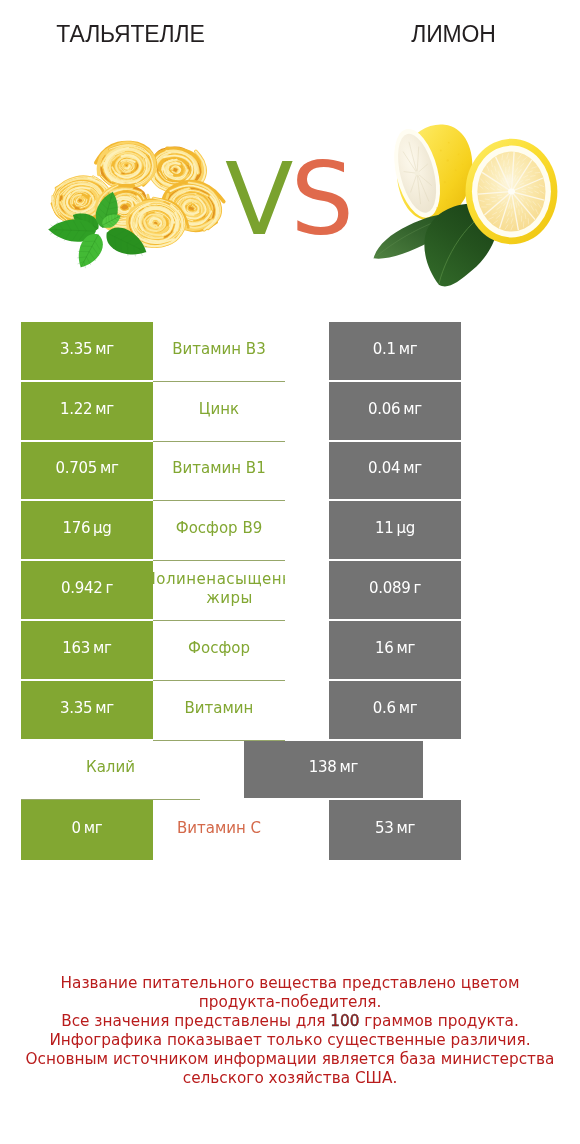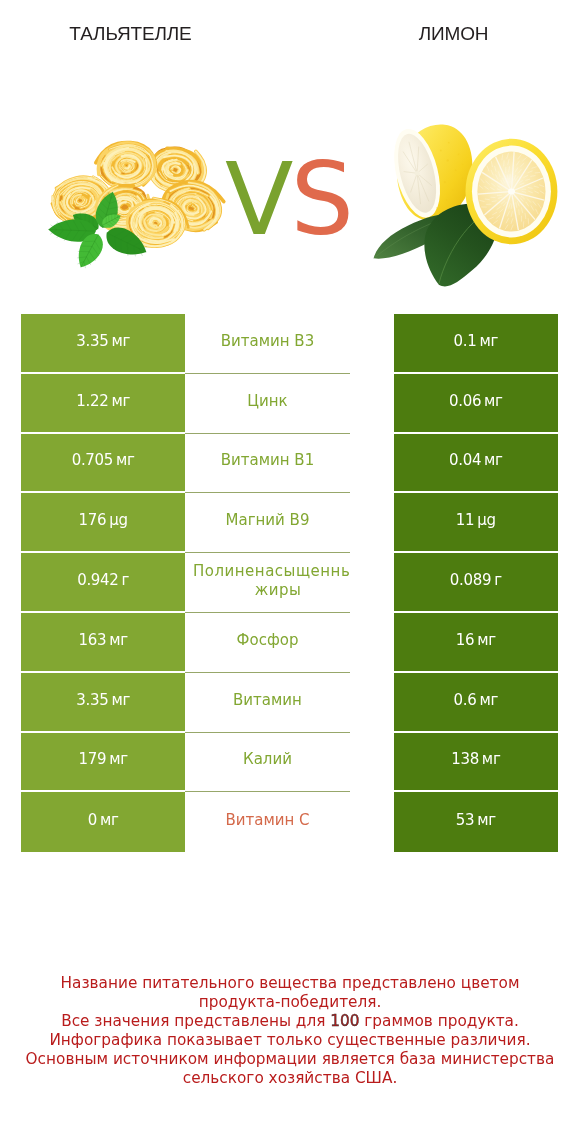--- a/index.html
+++ b/index.html
@@ -1,41 +1,41 @@
 <!DOCTYPE html>
 <html lang="ru"><head>
 <meta charset="utf-8">
 <title>Тальятелле vs Лимон</title>
 <style>
   html,body{margin:0;padding:0;background:#ffffff;}
   body{width:580px;height:1144px;font-family:"DejaVu Sans",sans-serif;
        -webkit-font-smoothing:antialiased;overflow:hidden;}
   .page{position:relative;width:580px;height:1144px;background:#fff;}
 
-  .title{position:absolute;font-family:"Liberation Sans",sans-serif;font-size:19px;
+  .title{position:absolute;font-family:"Liberation Sans",sans-serif;font-size:23px;
          line-height:32px;color:#231f20;font-weight:400;letter-spacing:-.15px;text-align:center;}
   .title.left{left:0;top:18px;width:261px;}
   .title.right{left:290px;top:18px;width:327px;}
 
   .hero{position:absolute;left:0;top:0;width:580px;height:300px;margin-top:12px;}
   .pasta-svg{position:absolute;left:39.9px;top:115.3px;width:187.9px;height:136.4px;}
   .basil-svg{position:absolute;left:38.1px;top:175.6px;width:127.4px;height:84.6px;}
   .lemon-svg{position:absolute;left:359.9px;top:101.1px;width:206.1px;height:177.8px;}
 
   .vs{position:absolute;left:216px;top:138px;width:144px;text-align:center;
       font-size:100px;line-height:100px;font-weight:400;letter-spacing:-3px;}
   .vs .v{color:#7aa22e;}
   .vs .s{color:#e06a4c;}
 
-  .table{position:absolute;left:21px;top:314px;width:537px;}
+  .table{position:absolute;left:21px;top:322px;width:440px;}
   .row{display:flex;height:59.8px;}
   .cell{display:flex;align-items:center;justify-content:center;text-align:center;
         width:179px;box-sizing:border-box;}
   .cell.left{background:#82a732;color:#ffffff;}
-  .cell.right{background:#4d7c0f;color:#ffffff;margin-left:44px;}
+  .cell.right{background:#737373;color:#ffffff;margin-left:44px;}
   .cell.mid{background:#ffffff;color:#82a732;border-bottom:1px solid #97a76a;overflow:hidden;}
   .cell.left,.cell.right{border-bottom:2.4px solid #ffffff;}
   .row:last-child .cell{border-bottom:none;}
   .val{font-size:15px;font-weight:400;white-space:nowrap;letter-spacing:-.3px;position:relative;top:-2px;}
   .val .u{font-size:15px;margin-left:-1.5px;}
   .name{font-size:15px;font-weight:400;line-height:19px;position:relative;top:-2px;width:190px;text-align:center;}
   .name.long{width:200px;letter-spacing:.5px;margin-left:21px;}
   .name.loser{color:#d4694a;}
 
   .footer b{font-weight:400;-webkit-text-stroke:0.45px #2b2b2b;}
@@ -415,21 +415,21 @@
         </div>
         <div class="cell right">
           <span class="val">0.04 <span class="u">мг</span></span>
         </div>
       </div>
       <div class="row">
         <div class="cell left">
           <span class="val">176 <span class="u">µg</span></span>
         </div>
         <div class="cell mid">
-          <span class="name">Магний B9</span>
+          <span class="name">Фосфор B9</span>
         </div>
         <div class="cell right">
           <span class="val">11 <span class="u">µg</span></span>
         </div>
       </div>
       <div class="row">
         <div class="cell left">
           <span class="val">0.942 <span class="u">г</span></span>
         </div>
         <div class="cell mid">
@@ -455,23 +455,20 @@
           <span class="val">3.35 <span class="u">мг</span></span>
         </div>
         <div class="cell mid">
           <span class="name">Витамин</span>
         </div>
         <div class="cell right">
           <span class="val">0.6 <span class="u">мг</span></span>
         </div>
       </div>
       <div class="row">
-        <div class="cell left">
-          <span class="val">179 <span class="u">мг</span></span>
-        </div>
         <div class="cell mid">
           <span class="name">Калий</span>
         </div>
         <div class="cell right">
           <span class="val">138 <span class="u">мг</span></span>
         </div>
       </div>
       <div class="row">
         <div class="cell left">
           <span class="val">0 <span class="u">мг</span></span>

